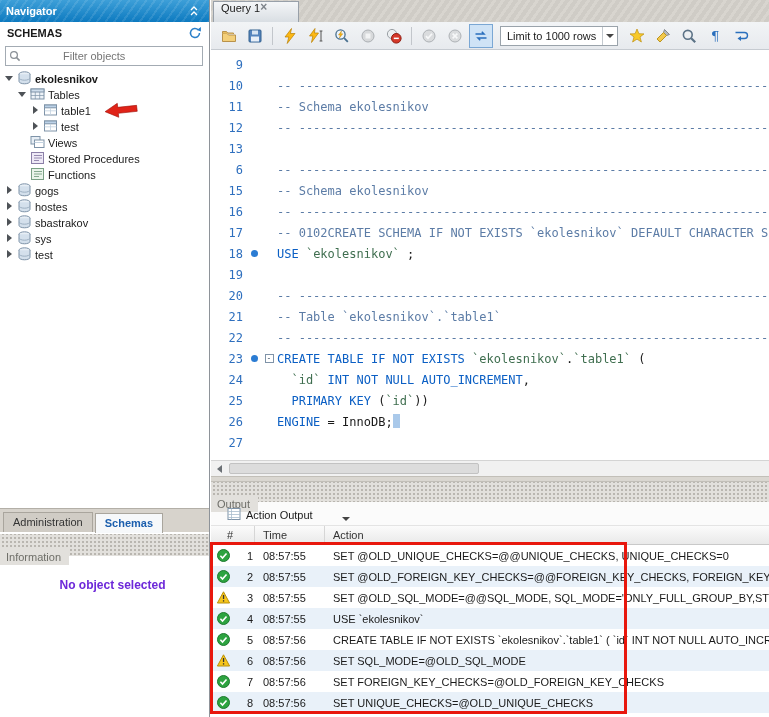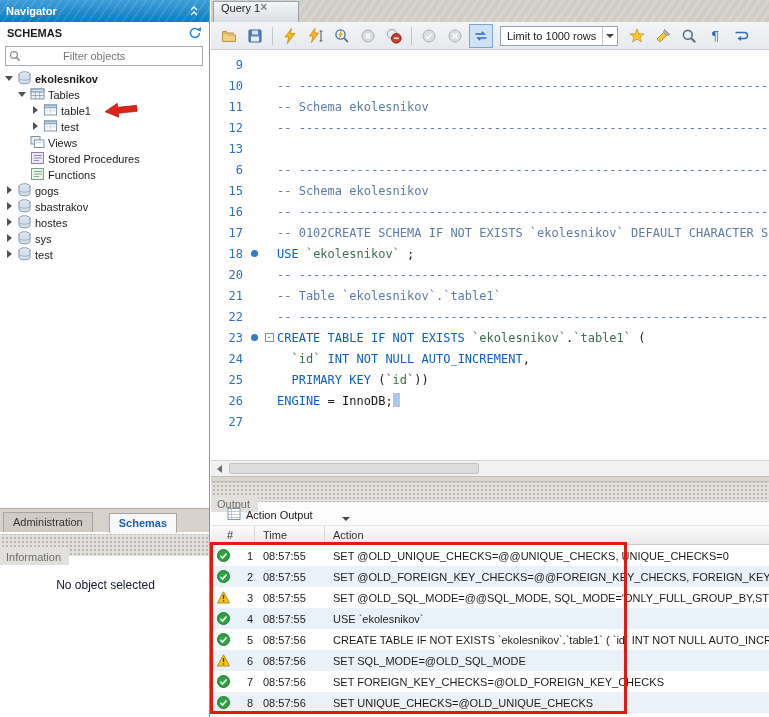--- a/index.html
+++ b/index.html
@@ -22,28 +22,28 @@
   .filter{position:absolute;left:5px;top:46px;width:198px;height:20px;border:1px solid #a3abb3;background:#fff;display:flex;align-items:center;padding:0 3px;gap:3px;}
   .filter input{border:none;outline:none;flex:1;font:11px "Liberation Sans",sans-serif;color:#333;min-width:0;margin-left:39px;}
   .tree{position:absolute;left:0;top:70px;width:100%;}
   .trow{height:16px;display:flex;align-items:center;gap:3px;white-space:nowrap;}
   .trow .arr{width:10px;display:flex;justify-content:center;flex:none;}
   .tri-r{width:0;height:0;border-left:5px solid #4e5257;border-top:4px solid transparent;border-bottom:4px solid transparent;}
   .tri-d{width:0;height:0;border-top:5px solid #4e5257;border-left:4px solid transparent;border-right:4px solid transparent;}
   .trow .lbl{padding-top:1px;}
   .trow .lbl.bold{font-weight:bold;}
   .icn{display:inline-flex;align-items:center;justify-content:center;flex:none;}
-  .side-tabs{position:absolute;left:0;top:508px;width:100%;height:24px;background:#d7d3cc;border-top:1px solid #b3afa7;display:flex;align-items:flex-end;padding-left:3px;gap:16px;}
+  .side-tabs{position:absolute;left:0;top:508px;width:100%;height:24px;background:#d7d3cc;border-top:1px solid #b3afa7;display:flex;align-items:flex-end;padding-left:3px;gap:2px;}
   .side-tab{padding:3px 9px 4px;border:1px solid #a9a59d;border-bottom:none;background:#d0ccc5;color:#333;}
   .side-tab.active{background:#f6f8fa;color:#1c5fae;font-weight:bold;position:relative;top:1px;}
   .dotted-bar{background:#e2e0dc;background-image:radial-gradient(#b9b6b0 0.9px,transparent 1px);background-size:4px 4px;background-position:1px 2px;
     display:flex;align-items:center;color:#6e6e68;}
   .dotted-bar .cap{background:#e2e0dc;padding:2px 8px 2px 6px;margin-top:24px;}
   .info-bar{position:absolute;left:0;top:534px;width:100%;height:22px;}
-  .no-object{position:absolute;left:1px;top:578px;width:100%;text-align:center;font-weight:normal;font-size:12px;color:#0f172a;}
+  .no-object{position:absolute;left:8px;top:578px;width:100%;text-align:center;font-weight:bold;font-size:12px;color:#6d28d9;}
 
   
   .main{position:absolute;left:211px;top:0;width:558px;height:717px;background:#fff;overflow:hidden;}
   .tabbar{height:22px;background:repeating-linear-gradient(125deg,#d8d5cf 0 3px,#cfccc6 3px 7px);display:flex;align-items:flex-end;}
   .qtab{height:21px;margin-left:2px;min-width:86px;background:linear-gradient(#f4f6f8,#d9dee3);border:1px solid #98a0a9;border-bottom:none;
     display:flex;padding:0 7px;}
   .qtab .x{color:#7d838a;font-weight:bold;font-size:12px;line-height:10px;}
   .toolbar{height:28px;background:linear-gradient(#f2f4f6,#e7eaee);border-bottom:1px solid #c6cbd1;display:flex;align-items:center;padding:0 5px;overflow:hidden;}
   .tbi{width:24px;height:24px;margin:0 1px;display:flex;align-items:center;justify-content:center;flex:none;border:1px solid transparent;}
   .tbi.pressed{background:#cfe3f6;border:1px solid #7aa7d4;}
@@ -223,34 +223,34 @@
           <span class="arr">
             <span class="tri-r"></span>
           </span>
           <span class="icn">
             <svg width="15" height="14" viewBox="0 0 15 14">
               <ellipse cx="7.5" cy="3.2" rx="5.5" ry="2.4" fill="#e7eef5" stroke="#7e93a8"></ellipse>
               <path d="M2 3.2v7.2c0 1.3 2.5 2.4 5.5 2.4s5.5-1.1 5.5-2.4V3.2" fill="#d4e0ec" stroke="#7e93a8"></path>
               <path d="M2 6.8c0 1.3 2.5 2.4 5.5 2.4s5.5-1.1 5.5-2.4" fill="none" stroke="#9db0c2"></path>
             </svg>
           </span>
-          <span class="lbl">sbastrakov</span>
+          <span class="lbl">hostes</span>
         </div>
         <div class="trow" style="padding-left: 4px;">
           <span class="arr">
             <span class="tri-r"></span>
           </span>
           <span class="icn">
             <svg width="15" height="14" viewBox="0 0 15 14">
               <ellipse cx="7.5" cy="3.2" rx="5.5" ry="2.4" fill="#e7eef5" stroke="#7e93a8"></ellipse>
               <path d="M2 3.2v7.2c0 1.3 2.5 2.4 5.5 2.4s5.5-1.1 5.5-2.4V3.2" fill="#d4e0ec" stroke="#7e93a8"></path>
               <path d="M2 6.8c0 1.3 2.5 2.4 5.5 2.4s5.5-1.1 5.5-2.4" fill="none" stroke="#9db0c2"></path>
             </svg>
           </span>
-          <span class="lbl">hostes</span>
+          <span class="lbl">sbastrakov</span>
         </div>
         <div class="trow" style="padding-left: 4px;">
           <span class="arr">
             <span class="tri-r"></span>
           </span>
           <span class="icn">
             <svg width="15" height="14" viewBox="0 0 15 14">
               <ellipse cx="7.5" cy="3.2" rx="5.5" ry="2.4" fill="#e7eef5" stroke="#7e93a8"></ellipse>
               <path d="M2 3.2v7.2c0 1.3 2.5 2.4 5.5 2.4s5.5-1.1 5.5-2.4V3.2" fill="#d4e0ec" stroke="#7e93a8"></path>
               <path d="M2 6.8c0 1.3 2.5 2.4 5.5 2.4s5.5-1.1 5.5-2.4" fill="none" stroke="#9db0c2"></path>
@@ -429,20 +429,21 @@
         <div class="eline"><span class="lnum">9</span><span class="lmark"></span><span class="lfold"></span><span class="ltext"></span></div>
         <div class="eline"><span class="lnum">10</span><span class="lmark"></span><span class="lfold"></span><span class="ltext"><span class="tk-comment">-- ------------------------------------------------------------------</span></span></div>
         <div class="eline"><span class="lnum">11</span><span class="lmark"></span><span class="lfold"></span><span class="ltext"><span class="tk-comment">-- Schema ekolesnikov</span></span></div>
         <div class="eline"><span class="lnum">12</span><span class="lmark"></span><span class="lfold"></span><span class="ltext"><span class="tk-comment">-- ------------------------------------------------------------------</span></span></div>
         <div class="eline"><span class="lnum">13</span><span class="lmark"></span><span class="lfold"></span><span class="ltext"></span></div>
         <div class="eline"><span class="lnum">6</span><span class="lmark"></span><span class="lfold"></span><span class="ltext"><span class="tk-comment">-- ------------------------------------------------------------------</span></span></div>
         <div class="eline"><span class="lnum">15</span><span class="lmark"></span><span class="lfold"></span><span class="ltext"><span class="tk-comment">-- Schema ekolesnikov</span></span></div>
         <div class="eline"><span class="lnum">16</span><span class="lmark"></span><span class="lfold"></span><span class="ltext"><span class="tk-comment">-- ------------------------------------------------------------------</span></span></div>
         <div class="eline"><span class="lnum">17</span><span class="lmark"></span><span class="lfold"></span><span class="ltext"><span class="tk-comment">-- 0102CREATE SCHEMA IF NOT EXISTS `ekolesnikov` DEFAULT CHARACTER SET</span></span></div>
         <div class="eline"><span class="lnum">18</span><span class="lmark"><span class="dot"></span></span><span class="lfold"></span><span class="ltext"><span class="tk-keyword">USE</span><span class="tk-plain"> </span><span class="tk-ident">`ekolesnikov`</span><span class="tk-plain"> ;</span></span></div>
+        <div class="eline"><span class="lnum">19</span><span class="lmark"></span><span class="lfold"></span><span class="ltext"></span></div>
         <div class="eline"><span class="lnum">20</span><span class="lmark"></span><span class="lfold"></span><span class="ltext"><span class="tk-comment">-- ------------------------------------------------------------------</span></span></div>
         <div class="eline"><span class="lnum">21</span><span class="lmark"></span><span class="lfold"></span><span class="ltext"><span class="tk-comment">-- Table `ekolesnikov`.`table1`</span></span></div>
         <div class="eline"><span class="lnum">22</span><span class="lmark"></span><span class="lfold"></span><span class="ltext"><span class="tk-comment">-- ------------------------------------------------------------------</span></span></div>
         <div class="eline"><span class="lnum">23</span><span class="lmark"><span class="dot"></span></span><span class="lfold"><span class="foldbox">-</span></span><span class="ltext"><span class="tk-keyword">CREATE TABLE IF NOT EXISTS</span><span class="tk-plain"> </span><span class="tk-ident">`ekolesnikov`</span><span class="tk-plain">.</span><span class="tk-ident">`table1`</span><span class="tk-plain"> (</span></span></div>
         <div class="eline"><span class="lnum">24</span><span class="lmark"></span><span class="lfold"></span><span class="ltext"><span class="tk-plain">  </span><span class="tk-ident">`id`</span><span class="tk-plain"> </span><span class="tk-keyword">INT NOT NULL AUTO_INCREMENT</span><span class="tk-plain">,</span></span></div>
         <div class="eline"><span class="lnum">25</span><span class="lmark"></span><span class="lfold"></span><span class="ltext"><span class="tk-plain">  </span><span class="tk-keyword">PRIMARY KEY</span><span class="tk-plain"> (</span><span class="tk-ident">`id`</span><span class="tk-plain">))</span></span></div>
         <div class="eline"><span class="lnum">26</span><span class="lmark"></span><span class="lfold"></span><span class="ltext"><span class="tk-keyword">ENGINE</span><span class="tk-plain"> = InnoDB;</span><span class="caretblk"></span></span></div>
         <div class="eline"><span class="lnum">27</span><span class="lmark"></span><span class="lfold"></span><span class="ltext"></span></div>
       </div>
 

